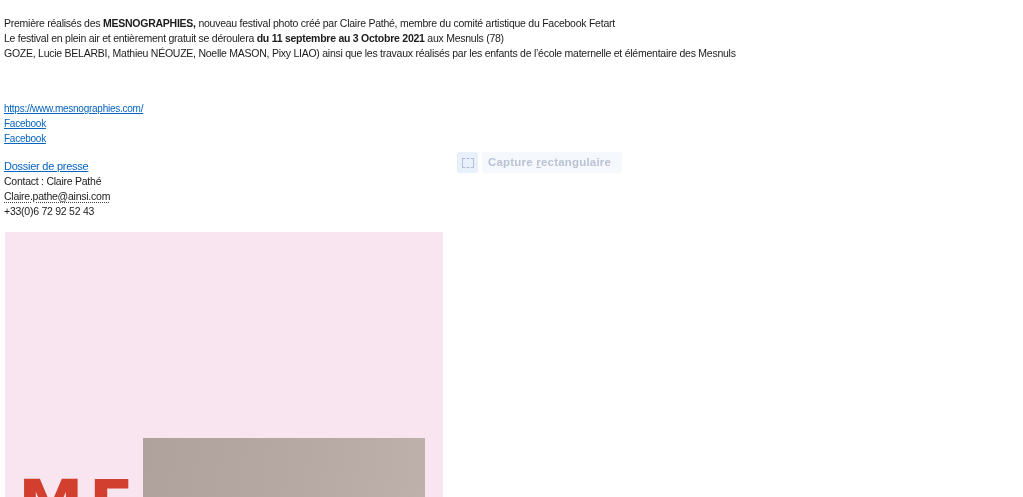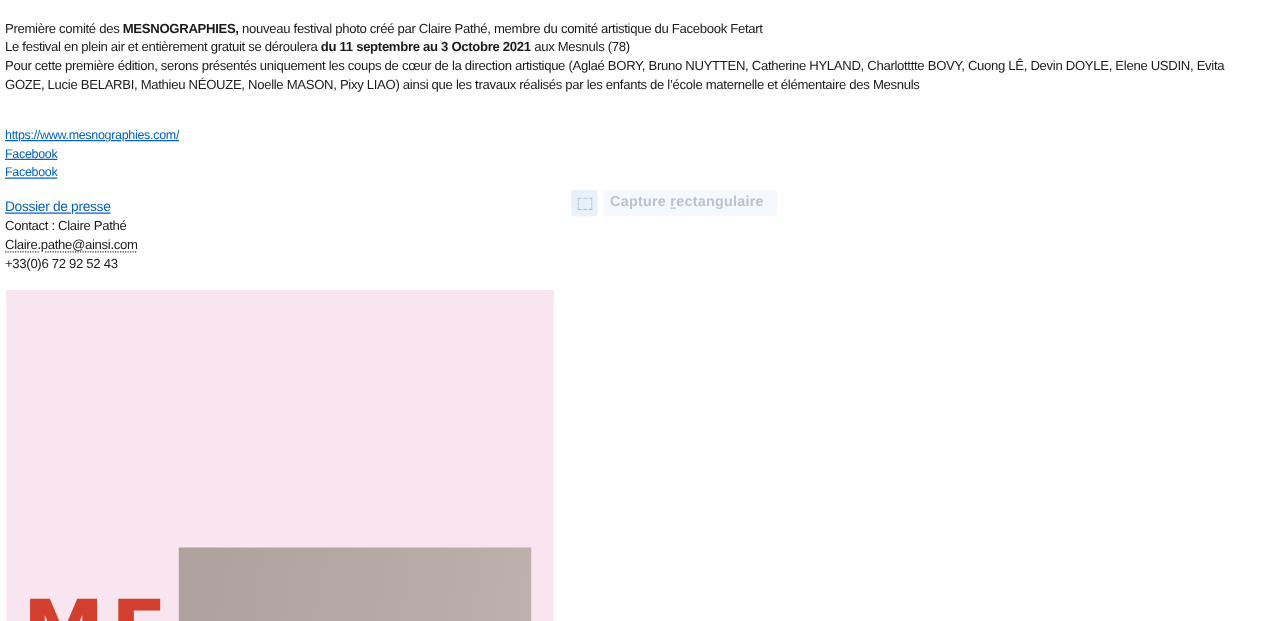--- a/index.html
+++ b/index.html
@@ -35,23 +35,22 @@
   #poster-photo{position:absolute;left:138px;top:206px;width:282px;height:70px;
         background:linear-gradient(100deg,#afa19b 0%,#b6a8a2 55%,#beb1ab 100%);}
   
 </style>
 </head>
 <body>
 
 <div id="page">
 
   <div id="para1">
-    <div class="pl"><span>Première comité des </span><span class="b">MESNOGRAPHIES,</span><span> nouveau festival photo créé par Claire Pathé, membre du comité artistique du Facebook Fetart</span></div>
+    <div class="pl"><span>Première réalisés des </span><span class="b">MESNOGRAPHIES,</span><span> nouveau festival photo créé par Claire Pathé, membre du comité artistique du Facebook Fetart</span></div>
     <div class="pl"><span>Le festival en plein air et entièrement gratuit se déroulera </span><span class="b">du 11 septembre au 3 Octobre 2021</span><span> aux Mesnuls (78)</span></div>
-    <div class="pl">Pour cette première édition, serons présentés uniquement les coups de cœur de la direction artistique (Aglaé BORY, Bruno NUYTTEN, Catherine HYLAND, Charlotttte BOVY, Cuong LÊ, Devin DOYLE, Elene USDIN, Evita</div>
     <div class="pl">GOZE, Lucie BELARBI, Mathieu NÉOUZE, Noelle MASON, Pixy LIAO) ainsi que les travaux réalisés par les enfants de l’école maternelle et élémentaire des Mesnuls</div>
   </div>
 
   <div id="links">
     <div class="pl"><a class="doclink" style="color: rgb(5, 99, 193);">https://www.mesnographies.com/</a></div>
     <div class="pl"><a class="doclink" style="color: rgb(5, 99, 193);">Facebook</a></div>
     <div class="pl"><a class="doclink" style="color: rgb(5, 99, 193);">Facebook</a></div>
   </div>
 
   <div id="press">

